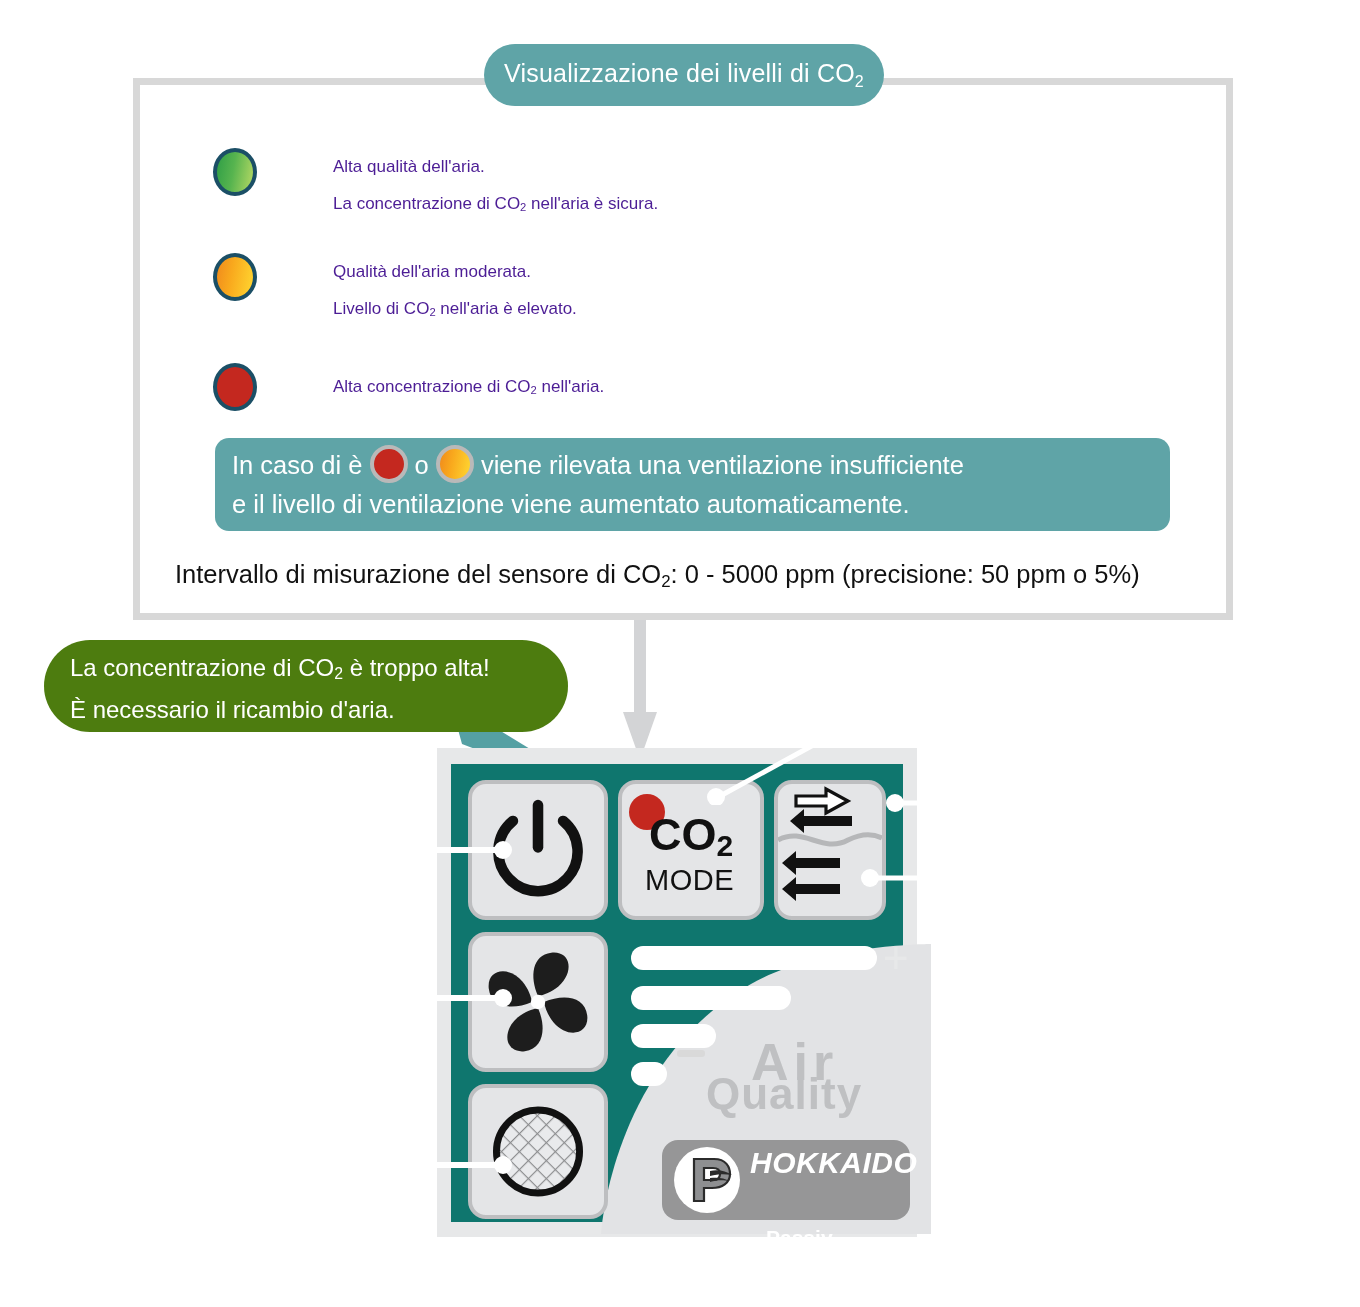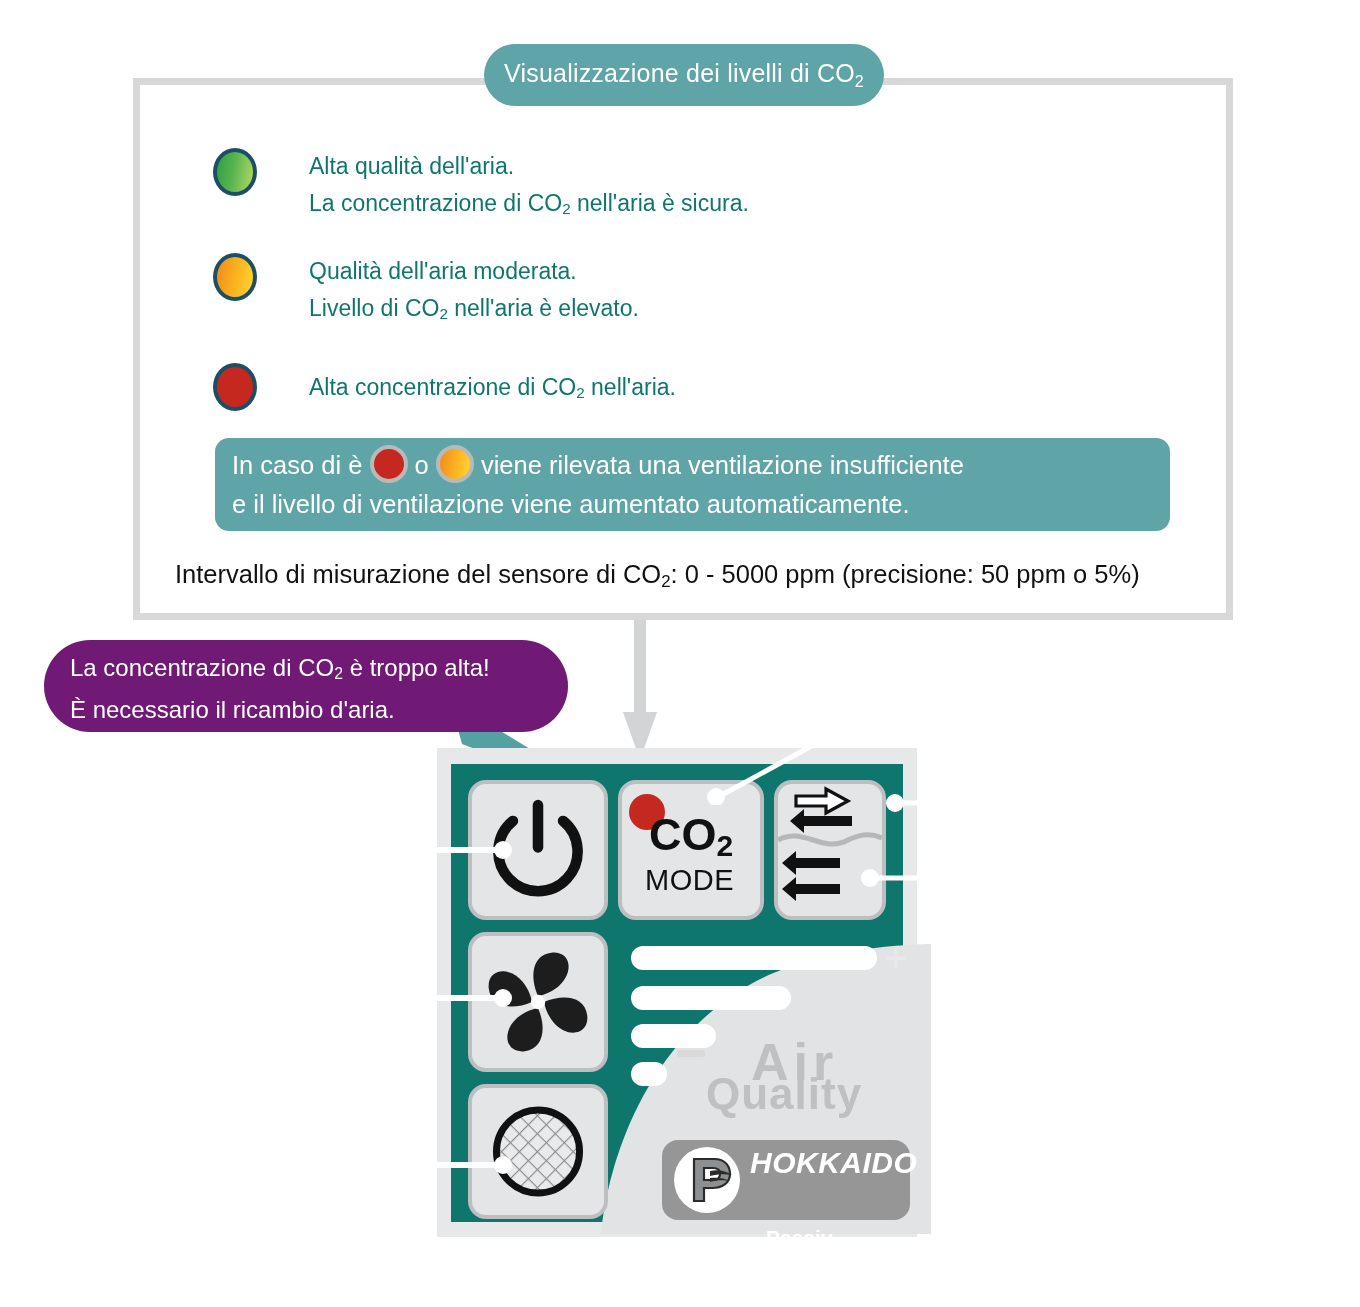--- a/index.html
+++ b/index.html
@@ -17,21 +17,21 @@
   #title-pill .sub{font-size:16px;vertical-align:-5px;}
 
   
   .legend{position:absolute;left:0;top:0;width:100%;}
   .legend-row{position:absolute;display:flex;align-items:flex-start;}
   .dot{width:44px;height:48px;border-radius:50%;box-sizing:border-box;
        border:4px solid #1b4f66;flex:0 0 auto;}
   .dot.green{background:linear-gradient(100deg,#2f9e46 0%,#57b44f 45%,#b6d964 100%);}
   .dot.amber{background:linear-gradient(100deg,#f08a1c 0%,#f9a91d 40%,#ffd731 100%);}
   .dot.red{background:#c4281f;}
-  .legend-text{margin-left:52px;font-size:23px;line-height:37px;color:#0f766e;
+  .legend-text{margin-left:76px;font-size:17px;line-height:37px;color:#4c1d95;
                white-space:nowrap;}
 
   sub{font-size:.66em;vertical-align:-.22em;}
 
   
   #note-box{position:absolute;left:215px;top:438px;width:955px;height:93px;
             background:#5fa4a7;border-radius:14px;color:#fff;font-size:25.5px;
             line-height:39px;padding:7px 0 0 17px;box-sizing:border-box;}
   .inline-dot{display:inline-block;width:38px;height:38px;border-radius:50%;
               vertical-align:-9px;box-sizing:border-box;border:4px solid #b9b9b9;}
@@ -40,21 +40,21 @@
 
   
   #range-note{position:absolute;left:175px;top:560px;font-size:25.5px;color:#111;
               white-space:nowrap;}
 
   
   #connector-arrow{position:absolute;left:623px;top:620px;width:34px;height:140px;}
 
   
   #bubble{position:absolute;left:44px;top:640px;width:524px;height:92px;
-          background:#701a75;border-radius:46px;color:#fff;font-size:24px;
+          background:#4d7c0f;border-radius:46px;color:#fff;font-size:24px;
           line-height:36px;padding:10px 0 0 26px;box-sizing:border-box;}
   #bubble-tail{position:absolute;left:370px;top:700px;width:280px;height:120px;}
 
   
   #panel{position:absolute;left:437px;top:748px;width:480px;height:489px;
          background:#e7e8e9;}
   #panel-inner{position:absolute;left:14px;top:16px;width:452px;height:458px;
                background:#0f766e;}
   .btn{position:absolute;background:#e4e5e7;border:4px solid #bdbec0;
        border-radius:18px;box-sizing:border-box;}

